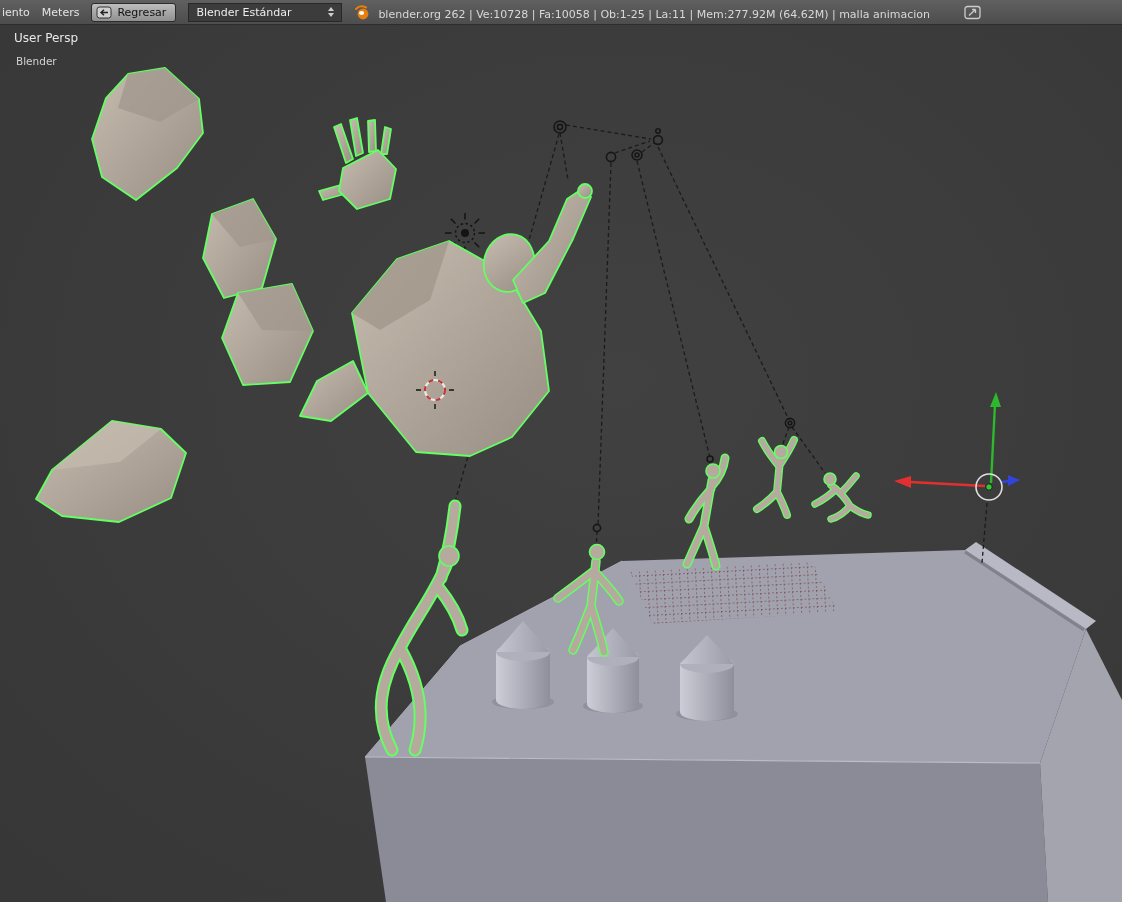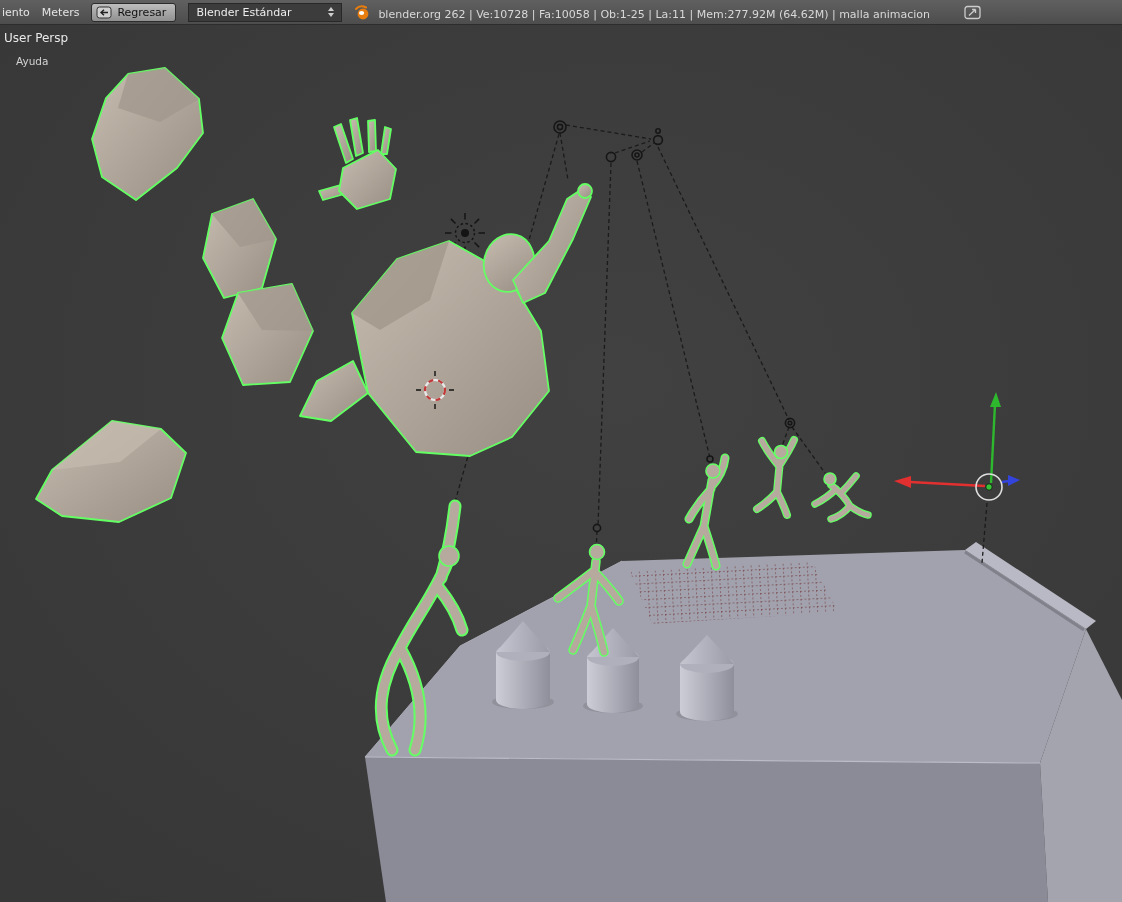--- a/index.html
+++ b/index.html
@@ -30,21 +30,21 @@
     display:flex;align-items:center;justify-content:space-between;
     width:138px;height:17px;background:#3c3c3c;border:1px solid #282828;
     border-radius:0;padding:0 7px;color:#ededed;font-size:11px;white-space:nowrap;
   }
   .dd-arrows{display:flex;flex-direction:column;gap:2px;margin-left:6px;}
   .tri-up{width:0;height:0;border-left:3.5px solid transparent;border-right:3.5px solid transparent;border-bottom:4px solid #cfcfcf;}
   .tri-down{width:0;height:0;border-left:3.5px solid transparent;border-right:3.5px solid transparent;border-top:4px solid #cfcfcf;}
   .status{color:#d8d8d8;font-size:11px;display:flex;align-items:flex-end;gap:7px;white-space:nowrap;}
   .win-icon{margin-left:22px;display:flex;align-items:center;}
   
-  .vp-label-view{position:absolute;left:4px;top:31px;z-index:5;color:#e9e9e9;font-size:12px;}
+  .vp-label-view{position:absolute;left:14px;top:31px;z-index:5;color:#e9e9e9;font-size:12px;}
   .vp-label-unit{position:absolute;left:16px;top:55px;z-index:5;color:#d2d2d2;font-size:10.5px;}
   
   .scene{position:absolute;top:0;left:0;z-index:1;}
   .fig-out{fill:none;stroke:#63ff63;stroke-linecap:round;stroke-linejoin:round;}
   .fig-in{fill:none;stroke:#b6aa9e;stroke-linecap:round;stroke-linejoin:round;}
   .fig-head{fill:#b6aa9e;stroke:#63ff63;stroke-width:1.6;}
   .chunk{fill:url(#skin);stroke:#63ff63;stroke-width:1.8;stroke-linejoin:round;}
   .facet{stroke:none;opacity:0.75;}
   .rope{fill:none;stroke:#1b1b1b;stroke-width:1.3;stroke-dasharray:4 3;}
   .ring{fill:none;stroke:#161616;stroke-width:1.6;}
@@ -255,13 +255,13 @@
 
   <div class="win-icon">
     <svg width="18" height="15" viewBox="0 0 18 15">
       <rect x="1" y="1.5" width="15" height="12" rx="2.5" fill="none" stroke="#cccccc" stroke-width="1.3"></rect>
       <path d="M5,10.5 L11.5,4.5 M11.5,4.5 h-3.4 M11.5,4.5 v3.4" fill="none" stroke="#cccccc" stroke-width="1.3"></path>
     </svg>
   </div>
 </div>
 
 <div class="vp-label-view">User Persp</div>
-<div class="vp-label-unit">Ayuda</div>
+<div class="vp-label-unit">Blender</div>
 
 </body></html>

